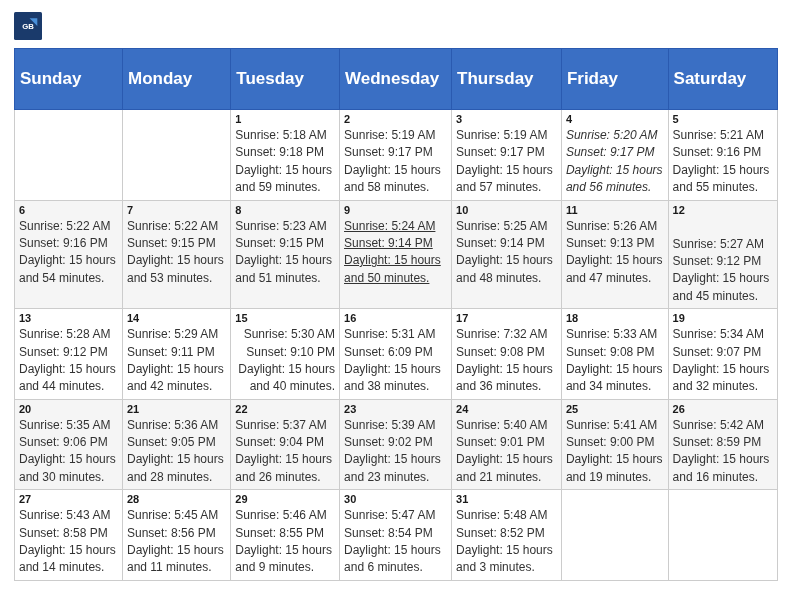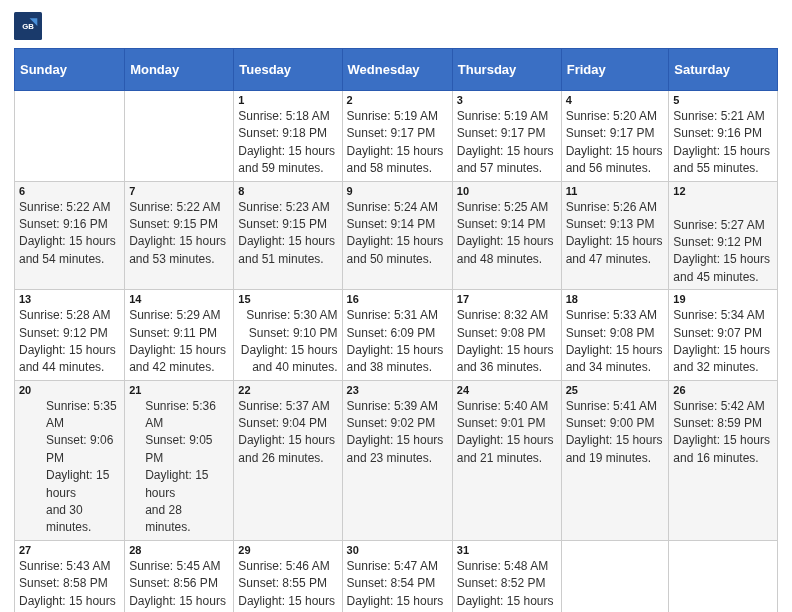--- a/index.html
+++ b/index.html
@@ -54,23 +54,23 @@
       color: #333;
     }
     .calendar {
       width: 100%;
       border-collapse: collapse;
       font-size: 9.5px;
     }
     .calendar thead th {
       background: #3a6fc4;
       color: #fff;
-      padding: 13px 5px;
+      padding: 20px 5px;
       text-align: left;
-      font-size: 13px;
+      font-size: 17px;
       font-weight: bold;
       border: 1px solid #2a5ab0;
     }
     .calendar tbody td {
       border: 1px solid #ccc;
       vertical-align: top;
       padding: 3px 4px;
       width: 113px;
       min-height: 72px;
       height: 72px;
@@ -151,21 +151,21 @@
           </td>
           <td>
             <span class="day-number">3</span>
             <div class="day-info" style="white-space: pre-line;">Sunrise: 5:19 AM
 Sunset: 9:17 PM
 Daylight: 15 hours
 and 57 minutes.</div>
           </td>
           <td>
             <span class="day-number">4</span>
-            <div class="day-info" style="white-space: pre-line;">Sunrise: 5:20 AM
+            <div class="day-info" style="white-space: pre-line; font-style: italic;">Sunrise: 5:20 AM
 Sunset: 9:17 PM
 Daylight: 15 hours
 and 56 minutes.</div>
           </td>
           <td>
             <span class="day-number">5</span>
             <div class="day-info" style="white-space: pre-line;">Sunrise: 5:21 AM
 Sunset: 9:16 PM
 Daylight: 15 hours
 and 55 minutes.</div>
@@ -188,21 +188,21 @@
           </td>
           <td>
             <span class="day-number">8</span>
             <div class="day-info" style="white-space: pre-line;">Sunrise: 5:23 AM
 Sunset: 9:15 PM
 Daylight: 15 hours
 and 51 minutes.</div>
           </td>
           <td>
             <span class="day-number">9</span>
-            <div class="day-info" style="white-space: pre-line;">Sunrise: 5:24 AM
+            <div class="day-info" style="white-space: pre-line; text-decoration: underline;">Sunrise: 5:24 AM
 Sunset: 9:14 PM
 Daylight: 15 hours
 and 50 minutes.</div>
           </td>
           <td>
             <span class="day-number">10</span>
             <div class="day-info" style="white-space: pre-line;">Sunrise: 5:25 AM
 Sunset: 9:14 PM
 Daylight: 15 hours
 and 48 minutes.</div>
@@ -246,21 +246,21 @@
           </td>
           <td>
             <span class="day-number">16</span>
             <div class="day-info" style="white-space: pre-line;">Sunrise: 5:31 AM
 Sunset: 6:09 PM
 Daylight: 15 hours
 and 38 minutes.</div>
           </td>
           <td>
             <span class="day-number">17</span>
-            <div class="day-info" style="white-space: pre-line;">Sunrise: 8:32 AM
+            <div class="day-info" style="white-space: pre-line;">Sunrise: 7:32 AM
 Sunset: 9:08 PM
 Daylight: 15 hours
 and 36 minutes.</div>
           </td>
           <td>
             <span class="day-number">18</span>
             <div class="day-info" style="white-space: pre-line;">Sunrise: 5:33 AM
 Sunset: 9:08 PM
 Daylight: 15 hours
 and 34 minutes.</div>
@@ -269,28 +269,28 @@
             <span class="day-number">19</span>
             <div class="day-info" style="white-space: pre-line;">Sunrise: 5:34 AM
 Sunset: 9:07 PM
 Daylight: 15 hours
 and 32 minutes.</div>
           </td>
         </tr>
         <tr>
           <td>
             <span class="day-number">20</span>
-            <div class="day-info" style="white-space: pre-line; margin-left: 27px;">Sunrise: 5:35 AM
+            <div class="day-info" style="white-space: pre-line;">Sunrise: 5:35 AM
 Sunset: 9:06 PM
 Daylight: 15 hours
 and 30 minutes.</div>
           </td>
           <td>
             <span class="day-number">21</span>
-            <div class="day-info" style="white-space: pre-line; margin-left: 16px;">Sunrise: 5:36 AM
+            <div class="day-info" style="white-space: pre-line;">Sunrise: 5:36 AM
 Sunset: 9:05 PM
 Daylight: 15 hours
 and 28 minutes.</div>
           </td>
           <td>
             <span class="day-number">22</span>
             <div class="day-info" style="white-space: pre-line;">Sunrise: 5:37 AM
 Sunset: 9:04 PM
 Daylight: 15 hours
 and 26 minutes.</div>

